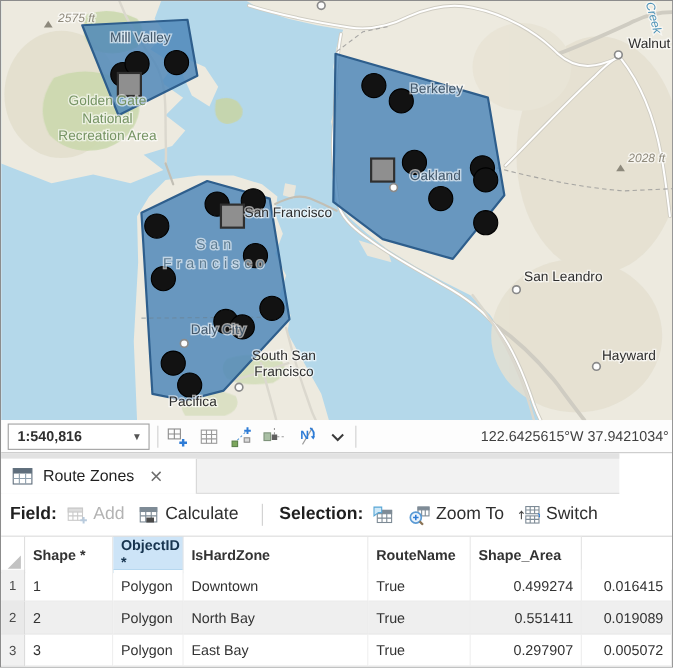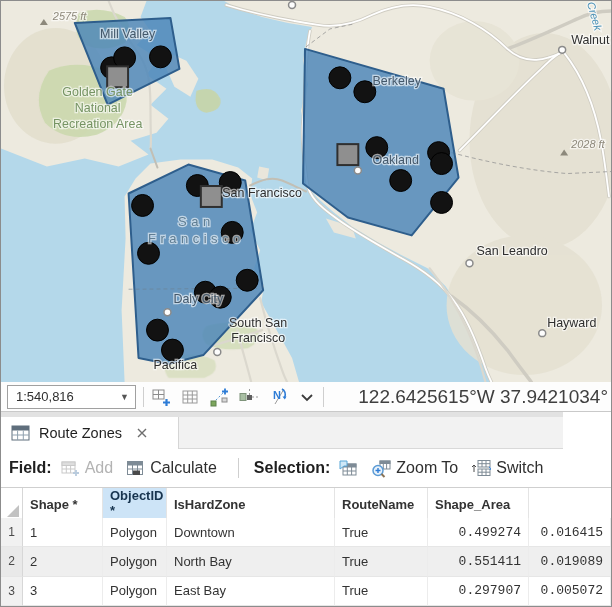--- a/index.html
+++ b/index.html
@@ -17,27 +17,27 @@
   .zone{fill:#4A85B8;fill-opacity:.82;stroke:#2E5E8C;stroke-width:2;stroke-linejoin:round;}
   .stop-dot{fill:#121212;stroke:#000;stroke-width:1;}
   .facility{fill:#8F8F8F;stroke:#2F2F2F;stroke-width:2;}
   .town-dot{fill:#FDFDFD;stroke:#8A8A8A;stroke-width:1.5;}
   .peak{fill:#8D897C;}
 
   
   #statusbar{position:absolute;left:0;top:381px;width:610px;height:30px;background:#FDFDFD;
     border-bottom:1px solid #C9C9C9;display:flex;align-items:center;box-sizing:border-box;}
   .scale-combo{margin-left:6px;width:127px;height:22px;border:1px solid #A0A0A0;background:#fff;
-    display:flex;align-items:center;font-size:13px;color:#2F2F2F;}
+    display:flex;align-items:center;font-size:13px;color:#2F2F2F;font-weight:bold;}
   .scale-text{flex:1;padding-left:8px;}
   .caret{color:#555;font-size:9px;padding-right:6px;}
   .vsep{width:1px;height:20px;background:#CFCFCF;margin:0 7px;}
   .sb-icons{display:flex;align-items:center;gap:9px;}
   .sb-icons svg{display:block;cursor:pointer;}
-  #coords{margin-left:auto;padding-right:3px;font-size:19px;color:#3F3F3F;white-space:nowrap;}
+  #coords{margin-left:auto;padding-right:3px;font-size:13px;color:#3F3F3F;white-space:nowrap;}
 
   
   #tabstrip{position:absolute;left:0;top:411px;width:562px;height:37px;background:#F2F2F2;
     border-bottom:1px solid #D9D9D9;box-sizing:border-box;}
   #tabstrip .topband{position:absolute;left:0;top:0;width:100%;height:5px;background:#E2E2E2;}
   .tab{position:absolute;left:0;top:5px;height:32px;width:178px;background:#FFFFFF;
     border-right:1px solid #D5D5D5;display:flex;align-items:center;gap:9px;padding-left:10px;box-sizing:border-box;cursor:pointer;}
   .tab-title{font-size:14.5px;color:#1F1F1F;}
   .tab-close{color:#666;cursor:pointer;margin-left:4px;}
 
@@ -54,21 +54,21 @@
   #tbl{position:absolute;left:0;top:487px;width:610px;height:118px;background:#fff;font-size:13px;color:#333;}
   .thead,.trow{display:grid;grid-template-columns:22px 80px 64px 168px 93px 101px 1fr;}
   .thead{height:30px;}
   .th{display:flex;align-items:center;padding-left:7px;font-weight:bold;color:#333;
     border-right:1px solid #E4E4E4;border-bottom:1px solid #D8D8D8;background:#fff;box-sizing:border-box;cursor:pointer;}
   .th.sel{background:#CDE4F7;border-bottom:3px solid #0079C1;color:#17344F;}
   .th.corner{padding:0;justify-content:flex-end;align-items:flex-end;border-right:1px solid #D7D7D7;}
   .trow{height:29.33px;}
   .td{display:flex;align-items:center;padding-left:7px;border-right:1px solid #ECECEC;
     border-bottom:1px solid #E6E6E6;background:#fff;box-sizing:border-box;cursor:default;}
-  .td.numeric{justify-content:flex-end;padding-right:7px;padding-left:0;font-family:Liberation Mono, monospace;}
+  .td.numeric{justify-content:flex-end;padding-right:7px;padding-left:0;}
   .td.rownum{background:#F1F1F1;color:#4A4A4A;font-size:12px;justify-content:center;padding:0;border-right:1px solid #D7D7D7;}
   .trow.alt .td{background:#EFEFEF;}
   .trow.alt .td.rownum{background:#E9E9E9;}
 </style>
 </head>
 <body>
 
 <div id="app">
 
   <div id="map">

